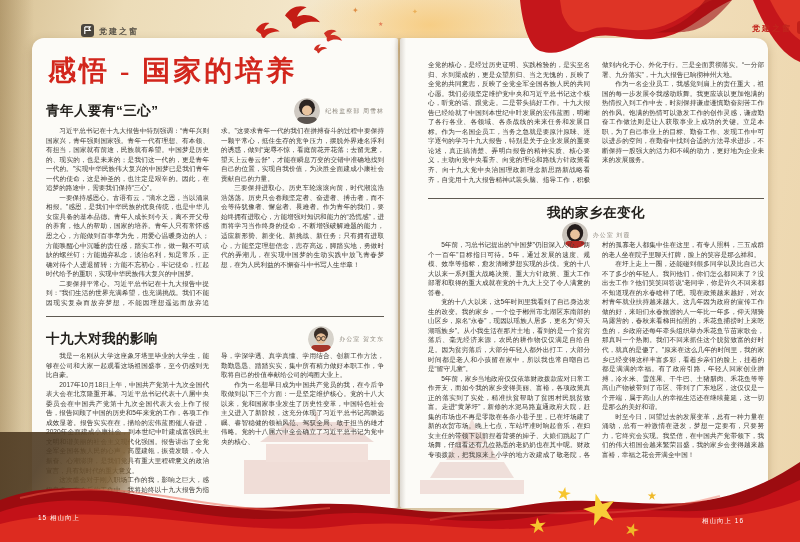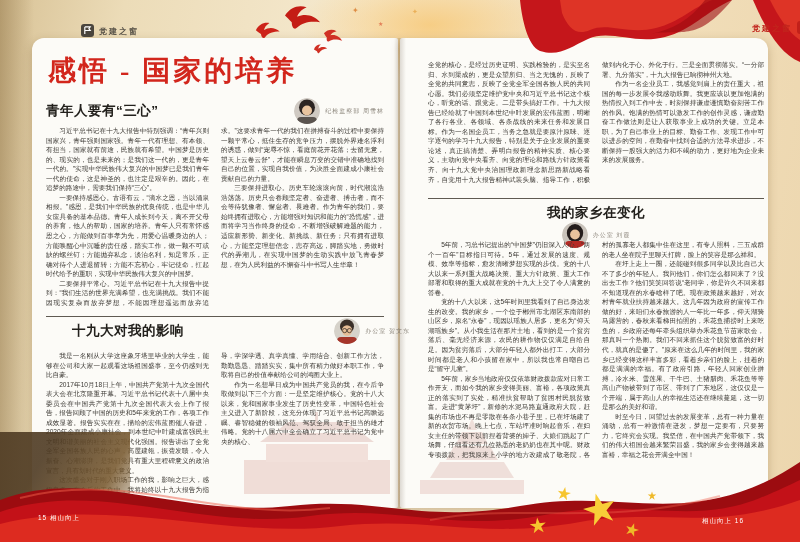--- a/index.html
+++ b/index.html
@@ -46,21 +46,21 @@
   .byline{font-size:6px;color:#8c867c;letter-spacing:1px;white-space:nowrap;}
   .cols{column-gap:12px;column-count:2;column-fill:auto;overflow:hidden;
     font-size:6.6px;line-height:1.45;color:#3b3833;text-align:justify;}
   .cols p{margin:0;text-indent:2em;}
   .cols.cont p:first-child{text-indent:0;}
   .rule{border:none;border-top:1px solid #5f5a52;margin:0;}
   
   #art1      {left:46px; top:98px; width:338px;}
   #art1-text {left:46px; top:126px;width:338px;height:184px;}
   #rule-left {position:absolute;left:46px;top:316px;width:338px;z-index:3;}
-  #art2      {left:46px; top:318px;width:338px;margin-left:26px;}
+  #art2      {left:46px; top:326px;width:338px;}
   #art2-text {left:46px; top:351px;width:338px;height:150px;}
   #cont-text {left:428px;top:60px; width:336px;height:133px;}
   #rule-right{position:absolute;left:428px;top:198px;width:336px;z-index:3;}
   #art3      {left:428px;top:204px;width:336px;flex-direction:column;}
   #art3-text {left:428px;top:240px;width:336px;height:220px;}
   
   .deco{position:absolute;pointer-events:none;}
   #ribbon-top{left:500px;top:0;z-index:5;}
   #doves{left:255px;top:4px;z-index:6;}
   #spark1,#spark2,#spark3{z-index:2;font-size:8px;}

